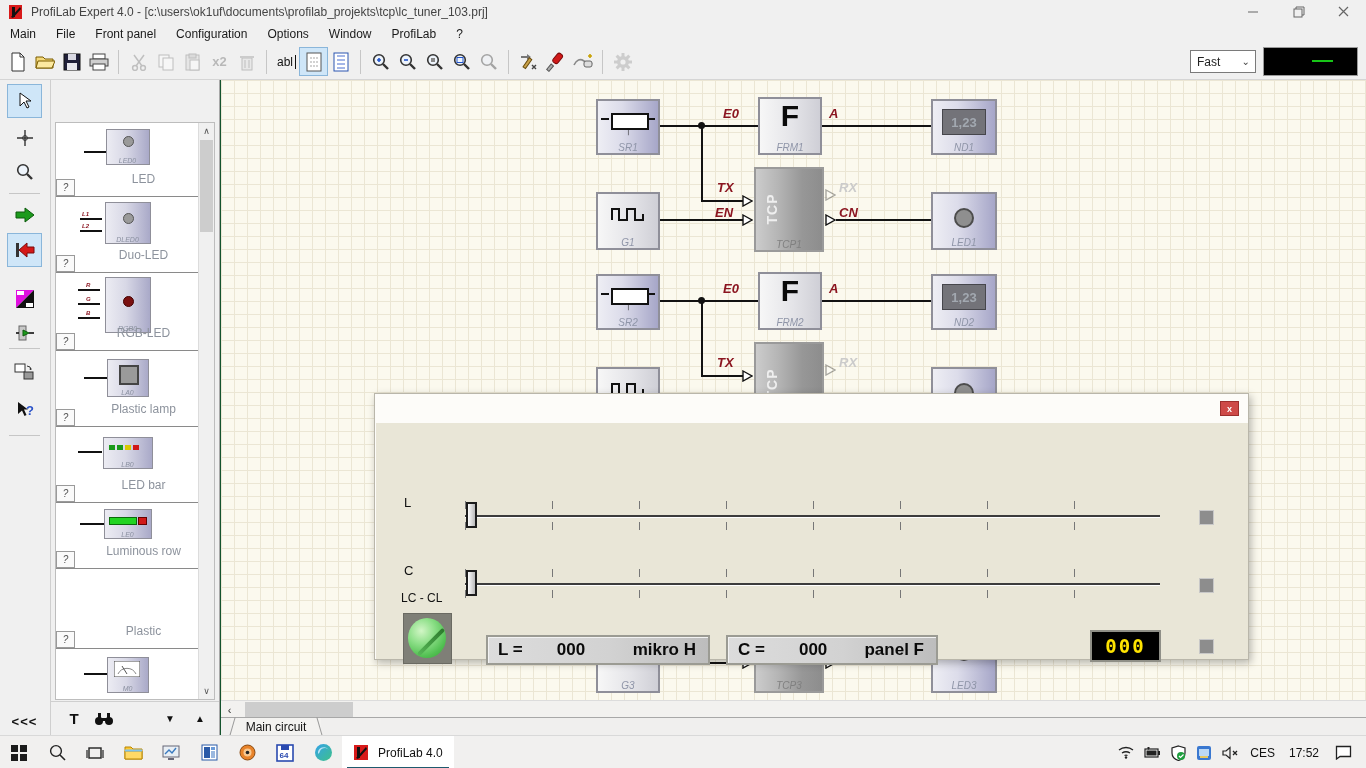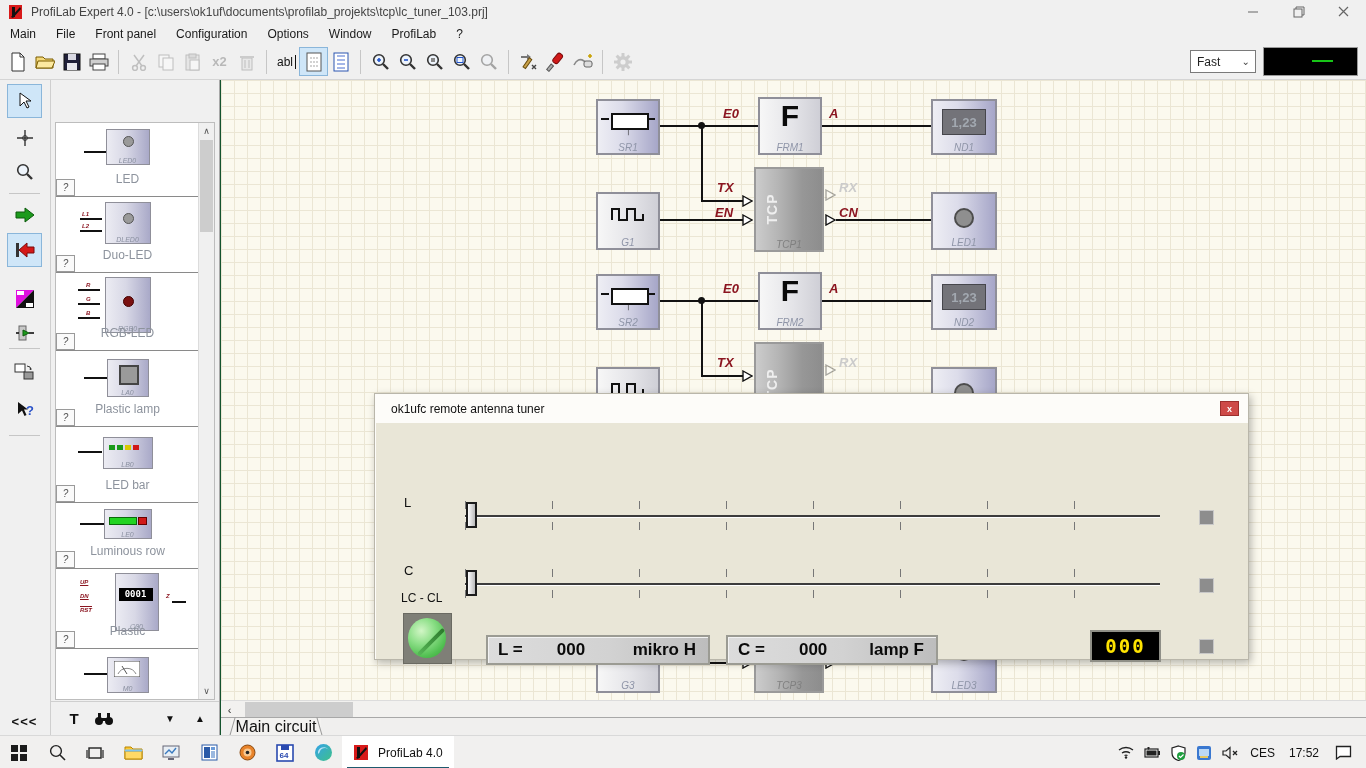--- a/index.html
+++ b/index.html
@@ -39,21 +39,21 @@
   .pal-scroll{position:absolute;right:0;top:0;width:15px;height:100%;background:#f0f0f0;border-left:1px solid #dcdcdc;}
   .pal-scroll .sb-up,.pal-scroll .sb-dn{position:absolute;left:0;width:15px;height:16px;display:flex;align-items:center;justify-content:center;font-size:9px;color:#555;}
   .sb-up{top:0;} .sb-dn{bottom:0;}
   .pal-thumb{position:absolute;left:1px;top:17px;width:13px;height:92px;background:#cdcdcd;}
   .pal-item{position:relative;width:143px;border-bottom:1px solid #8a8a8a;box-sizing:border-box;}
   .pal-icon{position:absolute;left:0;top:0;width:100%;display:flex;align-items:center;justify-content:center;}
   .mini{position:relative;background:linear-gradient(90deg,#ececf3 0%,#d8d8e6 45%,#a9a9c8 100%);border:1px solid #8f8f99;}
   .mini .ref{position:absolute;bottom:0;left:0;width:100%;text-align:center;font-size:7px;font-style:italic;color:#8a90a0;}
   .stub{position:absolute;height:2px;background:#111;}
   .stub-lab{position:absolute;font-size:6px;font-weight:bold;font-style:italic;color:#8b1520;}
-  .pal-name{position:absolute;left:0;bottom:10px;width:100%;text-align:center;font-size:12px;color:#8d939d;}
+  .pal-name{position:absolute;left:0;bottom:10px;width:100%;text-align:center;font-size:12px;color:#8d939d;padding-left:16px;}
   .pal-help{position:absolute;left:0;bottom:0;width:17px;height:15px;background:#fafafa;border:1px solid #9a9a9a;font-size:10px;font-style:italic;color:#555;display:flex;align-items:center;justify-content:center;}
   .pal-bottom{position:absolute;left:0;bottom:0;width:100%;height:33px;border-top:1px solid #cfcfcf;display:flex;align-items:center;}
   .pb-btn{width:30px;height:26px;display:flex;align-items:center;justify-content:center;font-size:15px;font-weight:bold;color:#111;}
 
   
   .canvas{position:absolute;left:221px;top:80px;width:1145px;height:655px;background:#fbf9ee;}
   .draw{position:absolute;left:0;top:0;width:100%;height:620px;overflow:hidden;
         background-image:linear-gradient(#ebe6d4 1px,transparent 1px),linear-gradient(90deg,#ebe6d4 1px,transparent 1px);
         background-size:13px 13px;}
   .comp{position:absolute;border:2px solid #8f8f99;box-sizing:border-box;}
@@ -102,21 +102,21 @@
   .led-disp{position:absolute;left:714px;top:207px;width:71px;height:32px;background:#000;border:2px solid #8f8f87;
             color:#ffe400;font-size:19px;font-weight:bold;letter-spacing:2px;display:flex;align-items:center;justify-content:center;
             font-family:"DejaVu Sans Mono",monospace;box-sizing:border-box;}
 
   
   .hscroll{position:absolute;left:0;top:620px;width:100%;height:17px;background:#f2f1ef;border-top:1px solid #dcdcdc;}
   .hs-btn{position:absolute;left:0;top:0;width:17px;height:17px;display:flex;align-items:center;justify-content:center;font-size:11px;color:#333;}
   .hs-thumb{position:absolute;left:24px;top:1px;width:108px;height:15px;background:#cdcdcd;}
   .tabbar{position:absolute;left:0;top:637px;width:100%;height:18px;background:#f0efee;border-top:1px solid #a8a8a8;}
   .tab{position:absolute;left:10px;top:0;width:90px;height:17px;background:#f3f2f0;border-bottom:1px solid #9a9a9a;
-       display:flex;align-items:center;justify-content:center;font-size:16px;color:#111;}
+       display:flex;align-items:center;justify-content:center;font-size:12px;color:#111;}
   .tab i{position:absolute;top:-1px;width:1px;height:19px;background:#9a9a9a;}
   .tab i.l{left:1px;transform:rotate(16deg);} .tab i.r{right:1px;transform:rotate(-16deg);}
 
   
   .taskbar{position:absolute;left:0;top:735px;width:100%;height:33px;background:#f1f0ef;border-top:1px solid #d9d9d9;
            display:flex;align-items:stretch;}
   .tk-btn{width:38px;display:flex;align-items:center;justify-content:center;flex:none;}
   .tk-app{position:relative;display:flex;align-items:center;padding:0 11px;flex:none;font-size:12px;color:#111;}
   .tk-app .lab{margin-left:8px;white-space:nowrap;}
   .tk-app.open::after{content:"";position:absolute;left:5px;right:5px;bottom:0;height:2px;background:#1e5a6e;}
@@ -493,31 +493,20 @@
             <span style="position:absolute;left:4px;top:7px;width:26px;height:6px;background:#22d422;border:1px solid #0a6a0a"></span>
             <span style="position:absolute;left:33px;top:7px;width:7px;height:6px;background:#d01818;border:1px solid #600"></span>
             <span class="ref">LE0</span>
           </div>
         </div>
         <div class="pal-name">Luminous row</div>
         <div class="pal-help">?</div>
       </div>
 
       <div class="pal-item" style="height:80px">
-        <div class="pal-icon" style="top:4px">
-          <span class="stub-lab" style="left:24px;top:6px;text-decoration:underline">UP</span>
-          <span class="stub-lab" style="left:24px;top:20px;text-decoration:underline">DN</span>
-          <span class="stub-lab" style="left:24px;top:34px;text-decoration:overline">RST</span>
-          <div class="mini" style="width:42px;height:56px;margin-left:18px">
-            <span style="position:absolute;left:3px;top:14px;width:34px;height:13px;background:#000;color:#fff;font-size:9px;font-weight:bold;text-align:center;line-height:13px;font-family:'DejaVu Sans Mono',monospace">0001</span>
-            <span class="ref">C00</span>
-          </div>
-          <span class="stub-lab" style="left:110px;top:20px">Z</span>
-          <span class="stub" style="left:116px;top:28px;width:14px"></span>
-        </div>
         <div class="pal-name">Plastic</div>
         <div class="pal-help">?</div>
       </div>
 
       <div class="pal-item" style="height:46px;border-bottom:none">
         <div class="pal-icon" style="top:8px">
           <span class="stub" style="left:28px;top:16px;width:24px"></span>
           <div class="mini" style="width:40px;height:34px">
             <svg width="26" height="16" style="position:absolute;left:6px;top:3px">
                 <rect x="0" y="0" width="26" height="16" fill="#fff" stroke="#444"></rect>
@@ -672,23 +661,20 @@
       </div>
       <div class="comp comp-tcp" style="left:533px;top:530px;width:70px;height:83px">
         <div class="comp-label">TCP3</div>
       </div>
       <div class="comp comp-blue" style="left:710px;top:555px;width:66px;height:58px">
         <span class="ledcirc" style="top:4px"></span>
         <div class="comp-label">LED3</div>
       </div>
 
       <div class="dialog">
-        <div class="dlg-title">
-          <span>ok1ufc remote antenna tuner</span>
-        </div>
         <div class="dlg-close">x</div>
         <div class="dlg-body">
 
           <span class="sl-label" style="left:28px;top:72px">L</span>
           <div class="sl-ticks" style="left:89px;top:78px"></div>
           <div class="sl-track" style="left:89px;top:92px"></div>
           <div class="sl-ticks" style="left:89px;top:99px"></div>
           <div class="sl-handle" style="left:90px;top:79px"></div>
           <div class="ind-sq" style="left:823px;top:87px"></div>
 
@@ -707,21 +693,21 @@
           </div>
 
           <div class="meas" style="left:110px;top:212px;width:224px">
             <span class="m-pre">L  =</span>
             <span class="m-val">000</span>
             <span class="m-unit">mikro H</span>
           </div>
           <div class="meas" style="left:350px;top:212px;width:212px">
             <span class="m-pre">C  =</span>
             <span class="m-val">000</span>
-            <span class="m-unit">lamp F</span>
+            <span class="m-unit">panel F</span>
           </div>
           <div class="led-disp">000</div>
           <div class="ind-sq" style="left:823px;top:216px"></div>
         </div>
       </div>
     </div>
 
     <div class="hscroll">
       <div class="hs-btn">‹</div>
       <div class="hs-thumb"></div>

